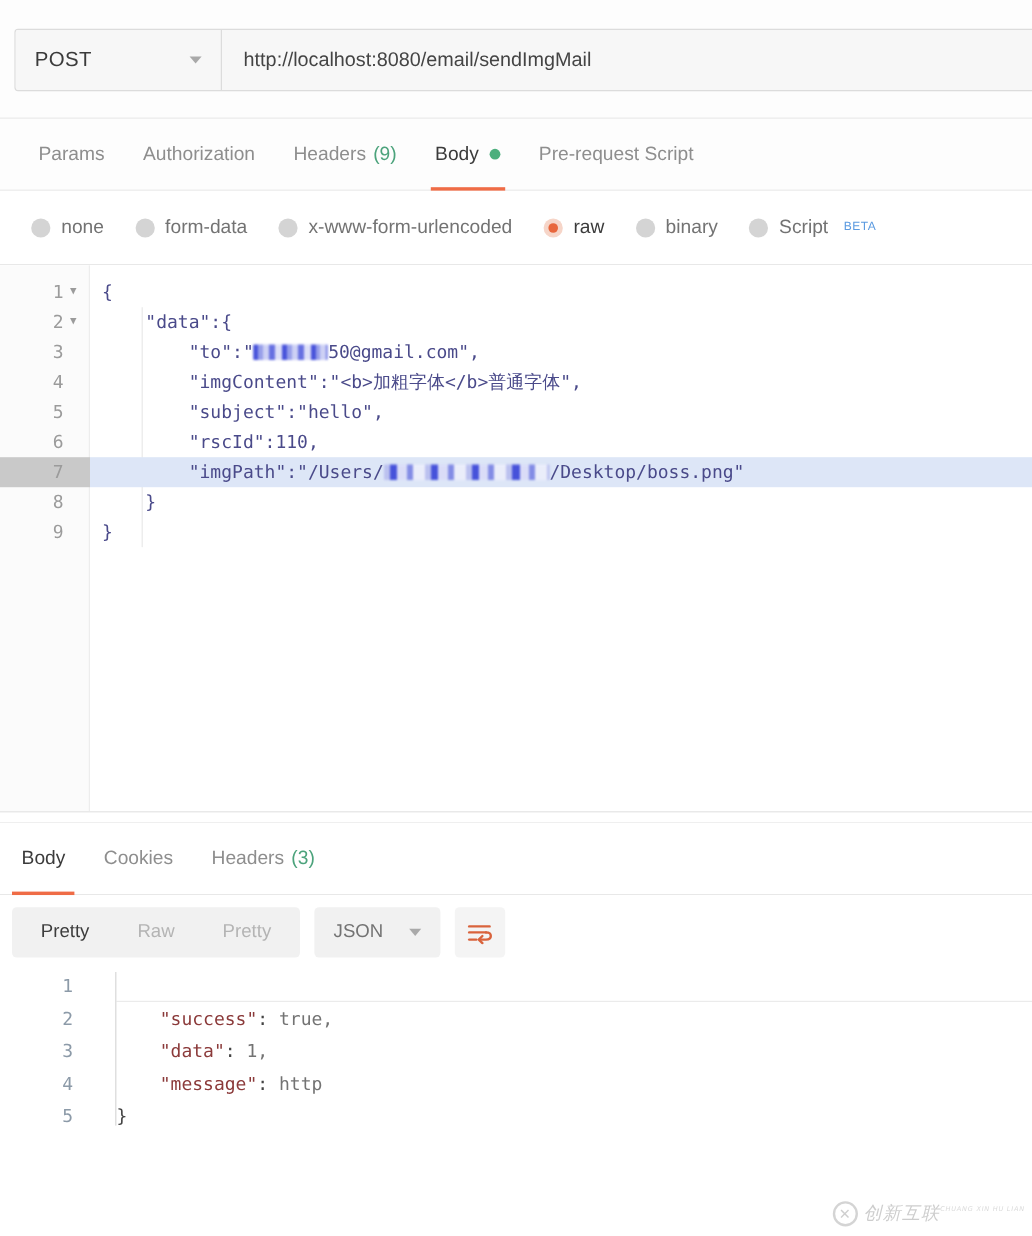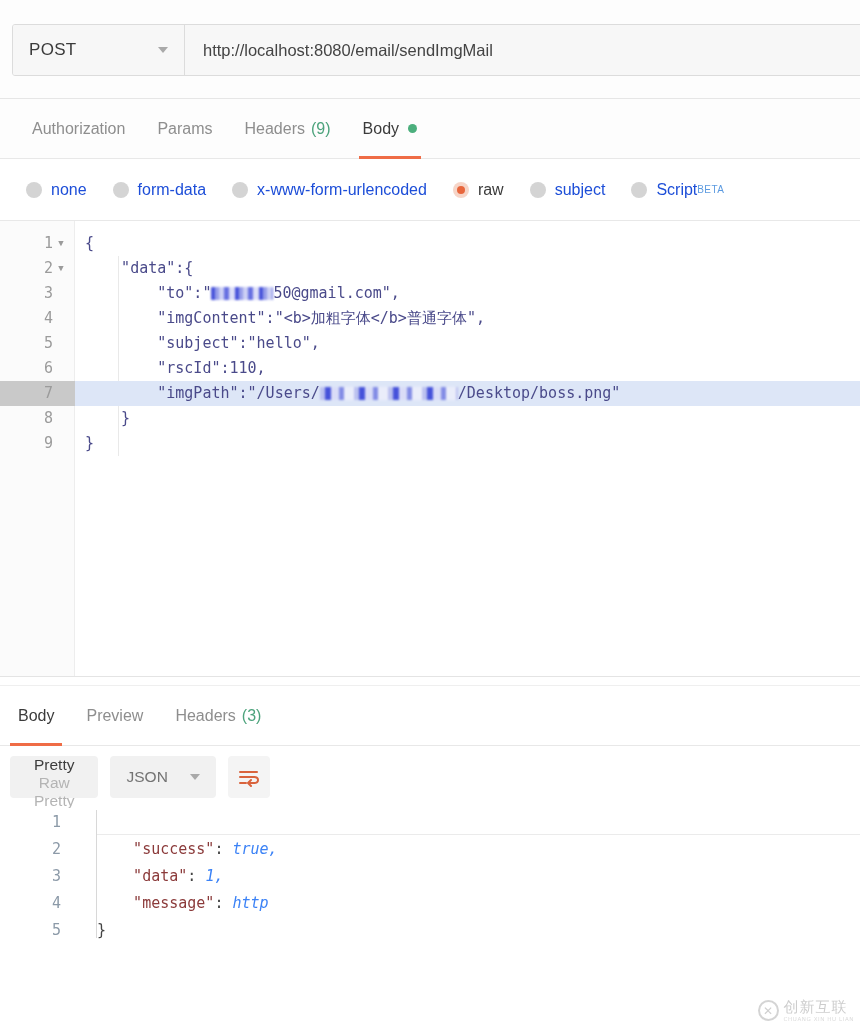--- a/index.html
+++ b/index.html
@@ -126,27 +126,27 @@
     background: #f6d5c8;
   }
   .radio-item.checked .radio-mark::after {
     content: "";
     position: absolute;
     left: 4px; top: 4px;
     width: 8px; height: 8px;
     border-radius: 50%;
     background: #e8663c;
   }
-  .radio-label { font-size: 16px; color: #1d4ed8; }
+  .radio-label { font-size: 16px; color: #737373; }
   .radio-item.checked .radio-label { color: #3b3b3b; }
   .beta-sup {
     font-size: 10px;
     color: #5b9ae0;
     vertical-align: super;
-    margin-left: 0;
+    margin-left: 13px;
     letter-spacing: .4px;
   }
 
   
   .req-editor {
     position: absolute; left: 0; top: 221px;
     width: 860px; height: 455px;
     background: #ffffff;
     overflow: hidden;
   }
@@ -282,21 +282,20 @@
     display: flex; align-items: center;
     padding-left: 10px;
   }
   .seg-group {
     display: flex;
     background: #f1f1f1;
     border-radius: 4px;
     height: 42px;
     align-items: center;
     padding: 0 4px;
-    flex-direction: column;
   }
   .seg-btn {
     height: 42px;
     display: flex; align-items: center;
     padding: 0 20px;
     font-size: 15.5px;
     color: #b4b4b4;
     cursor: pointer;
   }
   .seg-btn.active { color: #3d3d3d; }
@@ -341,21 +340,21 @@
     user-select: none;
   }
   .rcode-cell {
     flex: 1;
     white-space: pre;
     padding-left: 22px;
     color: #8b3a3a;
   }
   .r-key { color: #8b3a3a; }
   .r-punc { color: #444444; }
-  .r-val { color: #3b82f6; font-style: italic; }
+  .r-val { color: #737373; }
   .resp-brace-guide {
     position: absolute;
     left: 96px; top: 2px;
     width: 1px; height: 128px;
     background: #d8d8d8;
   }
   .resp-first-line-bg {
     position: absolute;
     left: 97px; top: 0;
     width: 763px; height: 27px;
@@ -374,21 +373,21 @@
     width: 21px; height: 21px;
     border-radius: 50%;
     border: 2px solid #9b9b9b;
     display: flex; align-items: center; justify-content: center;
     font-size: 12px;
     color: #8d8d8d;
     font-family: "Liberation Serif", serif;
     margin-right: 5px;
     line-height: 1;
   }
-  .wm-texts { display: flex; flex-direction: column; line-height: 1; }
+  .wm-texts { display: flex; flex-direction: row; line-height: 1; font-style: italic; }
   .wm-cn {
     font-size: 15px;
     color: #8a8a8a;
     letter-spacing: 1px;
     font-family: "DejaVu Sans", sans-serif;
   }
   .wm-en {
     font-size: 5.5px;
     color: #a8a8a8;
     letter-spacing: .6px;
@@ -406,32 +405,35 @@
       <div class="method-select">
         <span class="method-label">POST</span>
         <span class="caret-down"></span>
       </div>
       <div class="url-input">http://localhost:8080/email/sendImgMail</div>
     </div>
   </div>
 
   <div class="req-tabs">
     <div class="req-tab">
+      <span>Params</span>
+    </div>
+    <div class="req-tab">
       <span>Authorization</span>
-    </div>
-    <div class="req-tab">
-      <span>Params</span>
     </div>
     <div class="req-tab">
       <span>Headers</span>
       <span class="tab-count">(9)</span>
     </div>
     <div class="req-tab active">
       <span>Body</span>
       <span class="dot-green"></span>
+    </div>
+    <div class="req-tab">
+      <span>Pre-request Script</span>
     </div>
   </div>
 
   <div class="radio-row">
     <div class="radio-item">
       <span class="radio-mark"></span>
       <span class="radio-label">none</span>
     </div>
     <div class="radio-item">
       <span class="radio-mark"></span>
@@ -440,21 +442,21 @@
     <div class="radio-item">
       <span class="radio-mark"></span>
       <span class="radio-label">x-www-form-urlencoded</span>
     </div>
     <div class="radio-item checked">
       <span class="radio-mark"></span>
       <span class="radio-label">raw</span>
     </div>
     <div class="radio-item">
       <span class="radio-mark"></span>
-      <span class="radio-label">subject</span>
+      <span class="radio-label">binary</span>
     </div>
     <div class="radio-item">
       <span class="radio-mark"></span>
       <span class="radio-label">Script</span>
       <span class="beta-sup">BETA</span>
     </div>
   </div>
 
   <div class="req-editor">
     <div class="gutter-bg"></div>
@@ -536,21 +538,21 @@
     </div>
   </div>
 
   <div class="split-bar"></div>
 
   <div class="resp-tabs">
     <div class="resp-tab active">
       <span>Body</span>
     </div>
     <div class="resp-tab">
-      <span>Preview</span>
+      <span>Cookies</span>
     </div>
     <div class="resp-tab">
       <span>Headers</span>
       <span class="tab-count">(3)</span>
     </div>
   </div>
 
   <div class="resp-toolbar">
     <div class="seg-group">
       <div class="seg-btn active">

